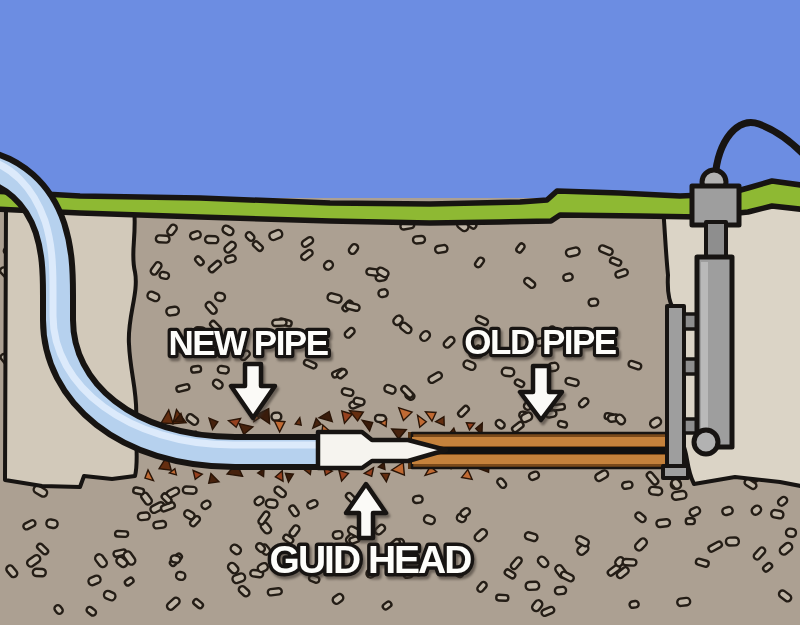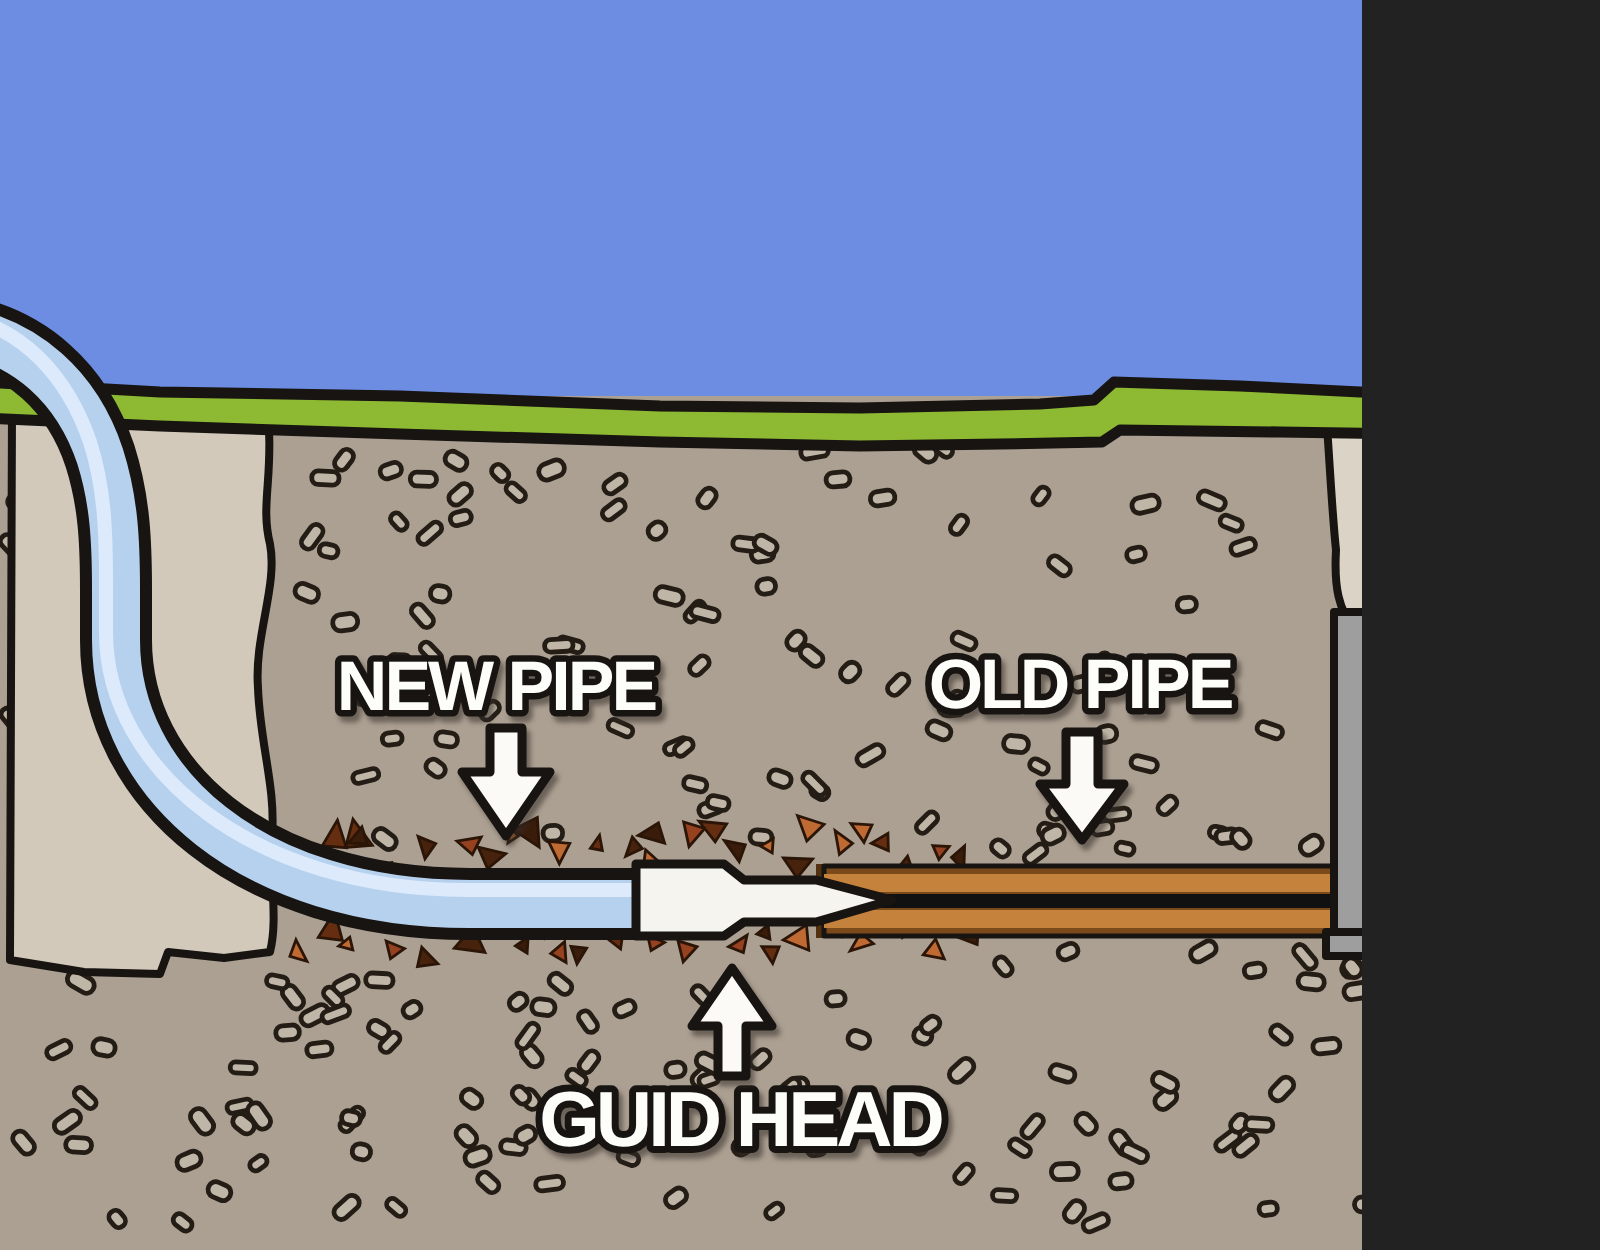--- a/index.html
+++ b/index.html
@@ -1,16 +1,16 @@
 <!DOCTYPE html>
 <html><head>
 <meta charset="utf-8">
 <style>
   html,body{margin:0;padding:0;background:#222;}
-  .stage{width:681px;height:625px;position:relative;overflow:hidden;font-family:"Liberation Sans",sans-serif;}
+  .stage{width:800px;height:625px;position:relative;overflow:hidden;font-family:"Liberation Sans",sans-serif;}
   svg{display:block;}
   .lbl{
     font-family:"Liberation Sans","DejaVu Sans",sans-serif;
     font-weight:bold;
     fill:#fdfdfa;
     stroke:#171412;
     paint-order:stroke;
     stroke-linejoin:round;
   }
   .lbl-small{font-size:35px;stroke-width:6.5px;letter-spacing:-1.5px;}

